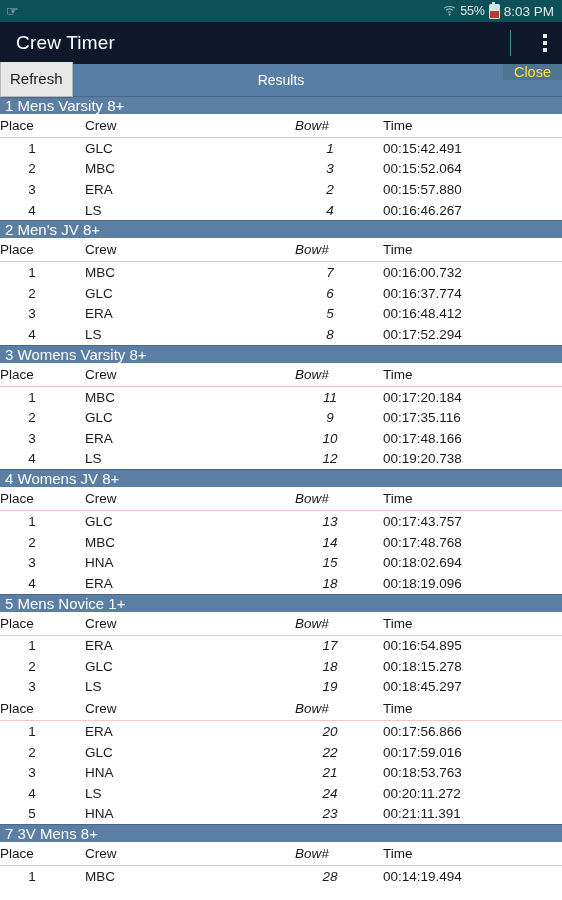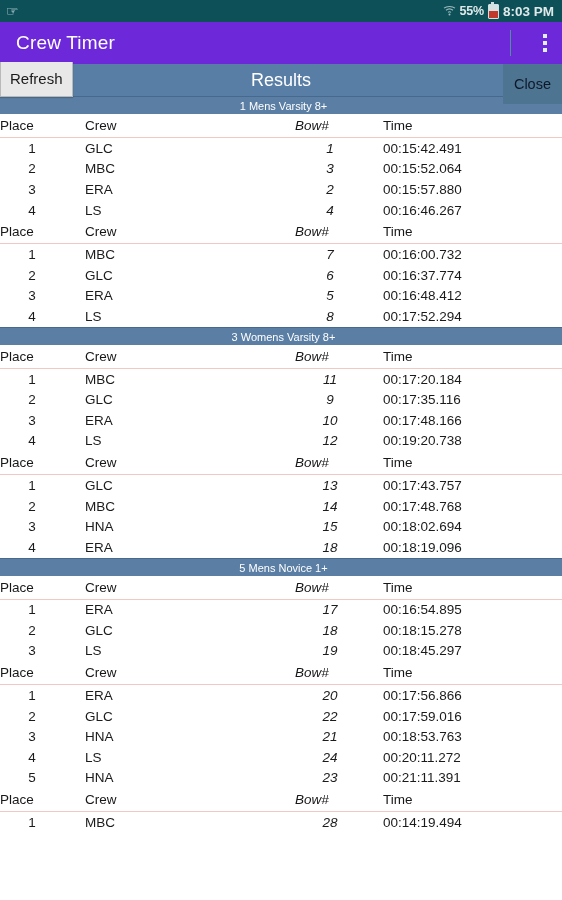--- a/index.html
+++ b/index.html
@@ -21,21 +21,21 @@
     background: #0d5058;
     color: #dfe9ea;
     display: flex;
     align-items: center;
     justify-content: space-between;
     padding: 0 8px 0 6px;
     box-sizing: border-box;
     font-size: 12.5px;
   }
   .status-left { display: flex; align-items: center; gap: 6px; }
-  .status-right { display: flex; align-items: flex-start; gap: 4px; font-weight: bold; }
+  .status-right { display: flex; align-items: flex-start; gap: 4px; }
   .usb-glyph { font-size: 14px; line-height: 1; color: #e3eced; }
   .wifi-glyph { font-size: 12px; line-height: 1; opacity: .85; }
   .battery-pct { font-size: 12.5px; letter-spacing: -0.2px; }
   .batt-icon {
     width: 9px; height: 13px;
     border: 1px solid #cfe0e2;
     border-radius: 1px;
     position: relative;
     background: linear-gradient(to top, #c0392b 55%, #d5e3e4 55%);
   }
@@ -44,21 +44,21 @@
     position: absolute;
     top: -3px; left: 2px;
     width: 3px; height: 2px;
     background: #cfe0e2;
   }
   .clock { font-size: 13.5px; letter-spacing: 0px; }
 
   
   .appbar {
     height: 42px;
-    background: #6d28d9;
+    background: #0f172a;
     display: flex;
     align-items: center;
     padding-left: 16px;
     box-sizing: border-box;
     position: relative;
   }
   .app-title {
     color: #ffffff;
     font-size: 19px;
     font-weight: normal;
@@ -113,53 +113,52 @@
     margin-top: -1px;
     cursor: pointer;
     box-shadow: 0 1px 1px rgba(0,0,0,.18);
     line-height: 27px;
   }
   .subbar-title {
     position: absolute;
     left: 0; right: 0;
     text-align: center;
     color: #ffffff;
-    font-size: 18px;
+    font-size: 14px;
     pointer-events: none;
   }
   .close-btn {
     position: absolute;
     right: 0; top: 0;
-    height: 40px;
+    height: 16px;
     background: #4d7490;
-    color: #0f172a;
+    color: #fde047;
     font-size: 14.5px;
     display: flex;
     align-items: center;
     padding: 0 11px;
     cursor: pointer;
     box-sizing: border-box;
   }
 
   
   .results {
     background: #ffffff;
   }
   .race-header {
     background: #5a7ea4;
     color: #ffffff;
-    font-size: 11px;
+    font-size: 15px;
     line-height: 18px;
     height: 18px;
     padding-left: 5px;
     box-sizing: border-box;
     border-top: 1px solid #46698d;
     overflow: hidden;
     white-space: nowrap;
-    text-align: center;
   }
   table.race-table {
     width: 100%;
     border-collapse: collapse;
     table-layout: fixed;
     font-size: 13.5px;
     color: #1b1b1b;
   }
   table.race-table col.c-place { width: 78px; }
   table.race-table col.c-crew  { width: 217px; }
@@ -269,20 +268,21 @@
           <tr>
             <td class="col-place">4</td>
             <td class="col-crew">LS</td>
             <td class="col-bow">4</td>
             <td class="col-time">00:16:46.267</td>
           </tr>
         </tbody>
       </table>
     </div>
     <div class="race-block">
+      <div class="race-header">2 Men's JV 8+</div>
       <table class="race-table">
         <colgroup>
           <col class="c-place">
           <col class="c-crew">
           <col class="c-bow">
           <col class="c-time">
         </colgroup>
         <thead>
           <tr>
             <th class="col-place">Place</th>
@@ -358,20 +358,21 @@
           <tr>
             <td class="col-place">4</td>
             <td class="col-crew">LS</td>
             <td class="col-bow">12</td>
             <td class="col-time">00:19:20.738</td>
           </tr>
         </tbody>
       </table>
     </div>
     <div class="race-block">
+      <div class="race-header">4 Womens JV 8+</div>
       <table class="race-table">
         <colgroup>
           <col class="c-place">
           <col class="c-crew">
           <col class="c-bow">
           <col class="c-time">
         </colgroup>
         <thead>
           <tr>
             <th class="col-place">Place</th>
@@ -491,20 +492,21 @@
           <tr>
             <td class="col-place">5</td>
             <td class="col-crew">HNA</td>
             <td class="col-bow">23</td>
             <td class="col-time">00:21:11.391</td>
           </tr>
         </tbody>
       </table>
     </div>
     <div class="race-block">
+      <div class="race-header">7 3V Mens 8+</div>
       <table class="race-table">
         <colgroup>
           <col class="c-place">
           <col class="c-crew">
           <col class="c-bow">
           <col class="c-time">
         </colgroup>
         <thead>
           <tr>
             <th class="col-place">Place</th>

